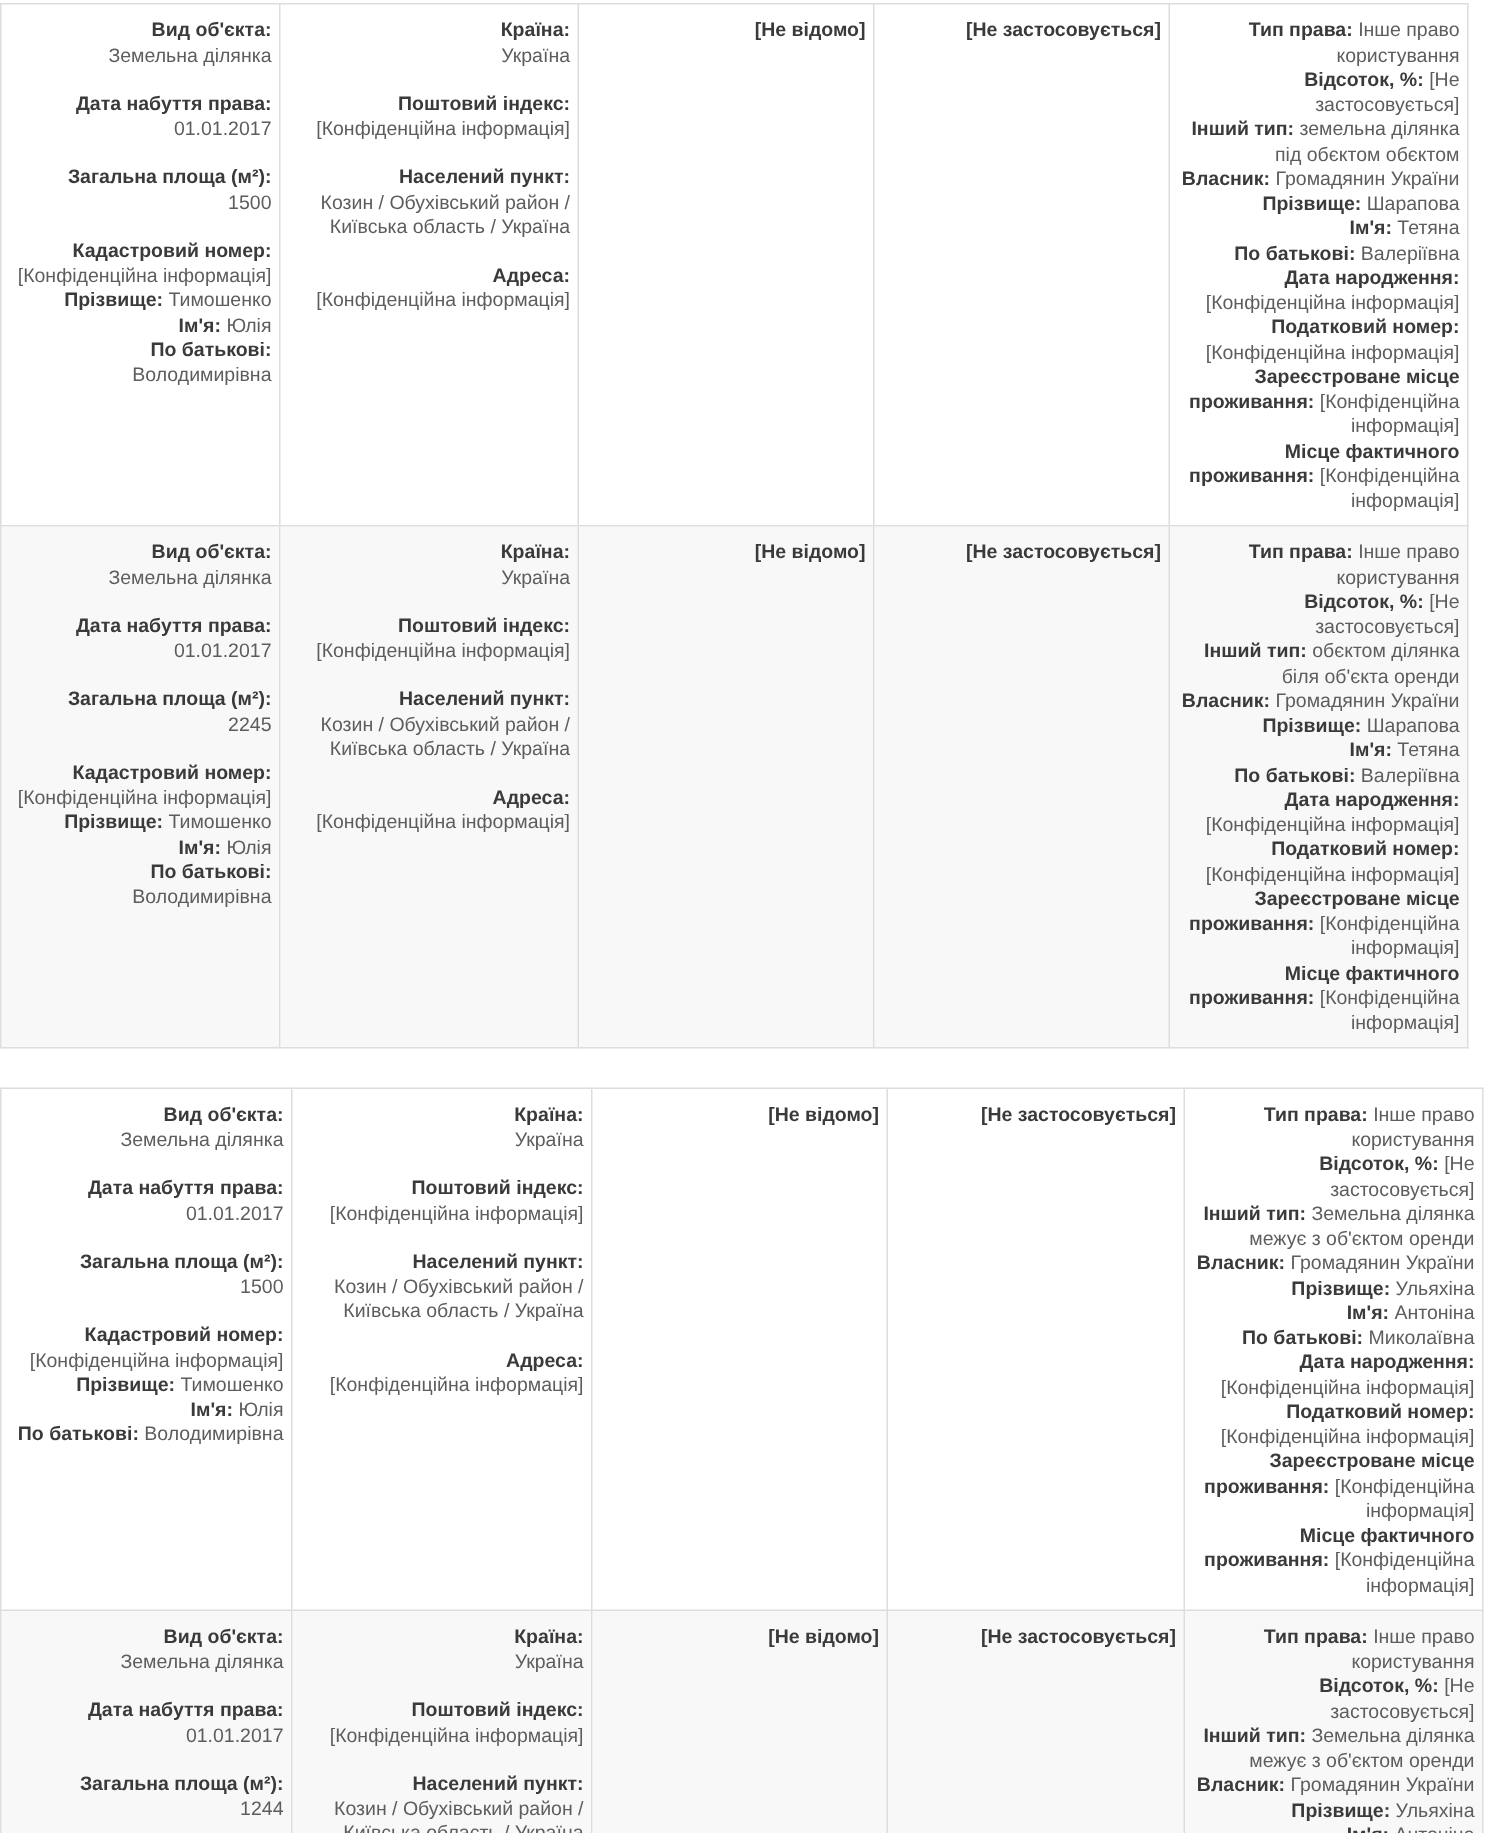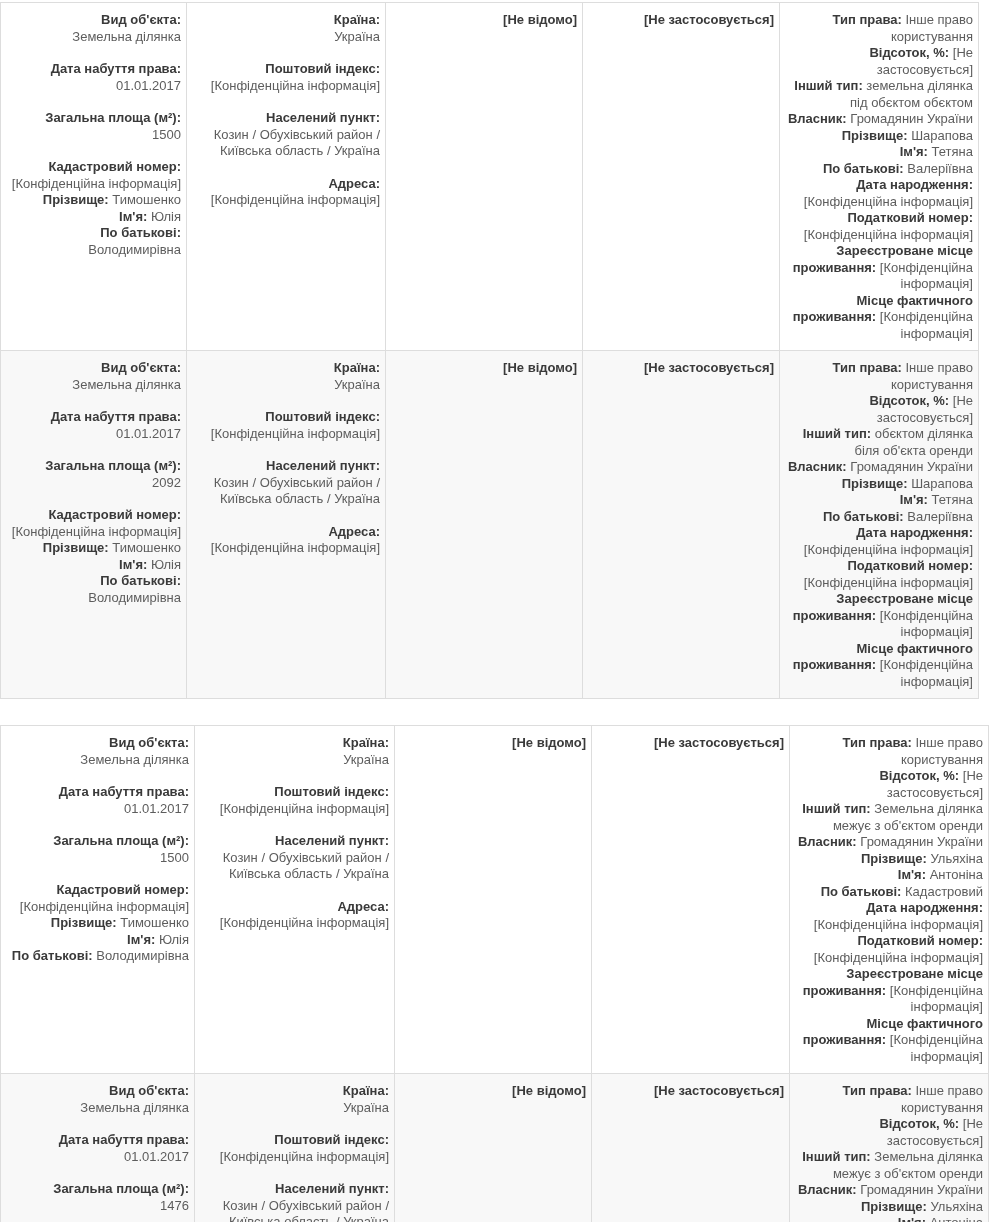--- a/index.html
+++ b/index.html
@@ -88,21 +88,21 @@
             <div class="entry"><b>Дата народження:</b> <span class="val">[Конфіденційна інформація]</span></div>
             <div class="entry"><b>Податковий номер:</b> <span class="val">[Конфіденційна інформація]</span></div>
             <div class="entry"><b>Зареєстроване місце проживання:</b> <span class="val">[Конфіденційна інформація]</span></div>
             <div class="entry"><b>Місце фактичного проживання:</b> <span class="val">[Конфіденційна інформація]</span></div>
           </td>
         </tr>
         <tr style="height: 301px;">
           <td>
             <div class="entry gap"><b>Вид об'єкта:</b><br><span class="val">Земельна ділянка</span></div>
             <div class="entry gap"><b>Дата набуття права:</b><br><span class="val">01.01.2017</span></div>
-            <div class="entry gap"><b>Загальна площа (м²):</b><br><span class="val">2092</span></div>
+            <div class="entry gap"><b>Загальна площа (м²):</b><br><span class="val">2245</span></div>
             <div class="entry"><b>Кадастровий номер:</b><br><span class="val">[Конфіденційна інформація]</span></div>
             <div class="entry"><b>Прізвище:</b> <span class="val">Тимошенко</span></div>
             <div class="entry"><b>Ім'я:</b> <span class="val">Юлія</span></div>
             <div class="entry"><b>По батькові:</b> <span class="val">Володимирівна</span></div>
           </td>
           <td>
             <div class="entry gap"><b>Країна:</b><br><span class="val">Україна</span></div>
             <div class="entry gap"><b>Поштовий індекс:</b><br><span class="val">[Конфіденційна інформація]</span></div>
             <div class="entry gap"><b>Населений пункт:</b><br><span class="val">Козин / Обухівський район / Київська область / Україна</span></div>
             <div class="entry"><b>Адреса:</b><br><span class="val">[Конфіденційна інформація]</span></div>
@@ -161,32 +161,32 @@
           <td>
             <div class="entry"><b>[Не застосовується]</b></div>
           </td>
           <td>
             <div class="entry"><b>Тип права:</b> <span class="val">Інше право користування</span></div>
             <div class="entry"><b>Відсоток, %:</b> <span class="val">[Не застосовується]</span></div>
             <div class="entry"><b>Інший тип:</b> <span class="val">Земельна ділянка межує з об'єктом оренди</span></div>
             <div class="entry"><b>Власник:</b> <span class="val">Громадянин України</span></div>
             <div class="entry"><b>Прізвище:</b> <span class="val">Ульяхіна</span></div>
             <div class="entry"><b>Ім'я:</b> <span class="val">Антоніна</span></div>
-            <div class="entry"><b>По батькові:</b> <span class="val">Кадастровий</span></div>
+            <div class="entry"><b>По батькові:</b> <span class="val">Миколаївна</span></div>
             <div class="entry"><b>Дата народження:</b> <span class="val">[Конфіденційна інформація]</span></div>
             <div class="entry"><b>Податковий номер:</b> <span class="val">[Конфіденційна інформація]</span></div>
             <div class="entry"><b>Зареєстроване місце проживання:</b> <span class="val">[Конфіденційна інформація]</span></div>
             <div class="entry"><b>Місце фактичного проживання:</b> <span class="val">[Конфіденційна інформація]</span></div>
           </td>
         </tr>
         <tr style="height: 306px;">
           <td>
             <div class="entry gap"><b>Вид об'єкта:</b><br><span class="val">Земельна ділянка</span></div>
             <div class="entry gap"><b>Дата набуття права:</b><br><span class="val">01.01.2017</span></div>
-            <div class="entry gap"><b>Загальна площа (м²):</b><br><span class="val">1476</span></div>
+            <div class="entry gap"><b>Загальна площа (м²):</b><br><span class="val">1244</span></div>
           </td>
           <td>
             <div class="entry gap"><b>Країна:</b><br><span class="val">Україна</span></div>
             <div class="entry gap"><b>Поштовий індекс:</b><br><span class="val">[Конфіденційна інформація]</span></div>
             <div class="entry gap"><b>Населений пункт:</b><br><span class="val">Козин / Обухівський район / Київська область / Україна</span></div>
           </td>
           <td>
             <div class="entry"><b>[Не відомо]</b></div>
           </td>
           <td>

